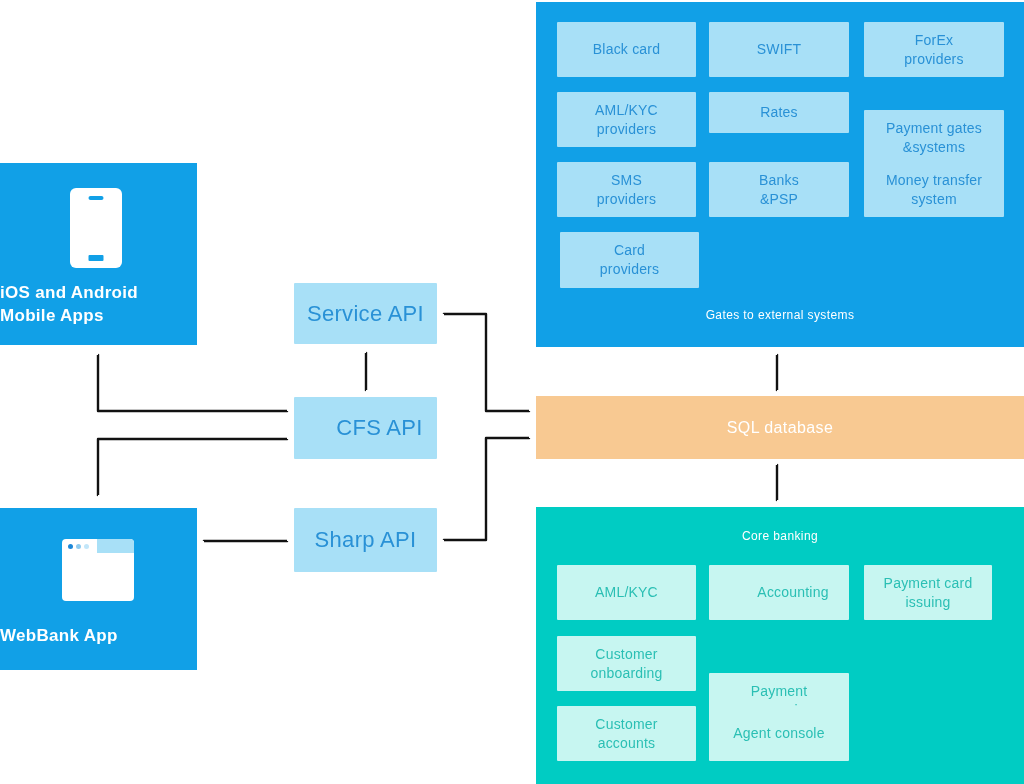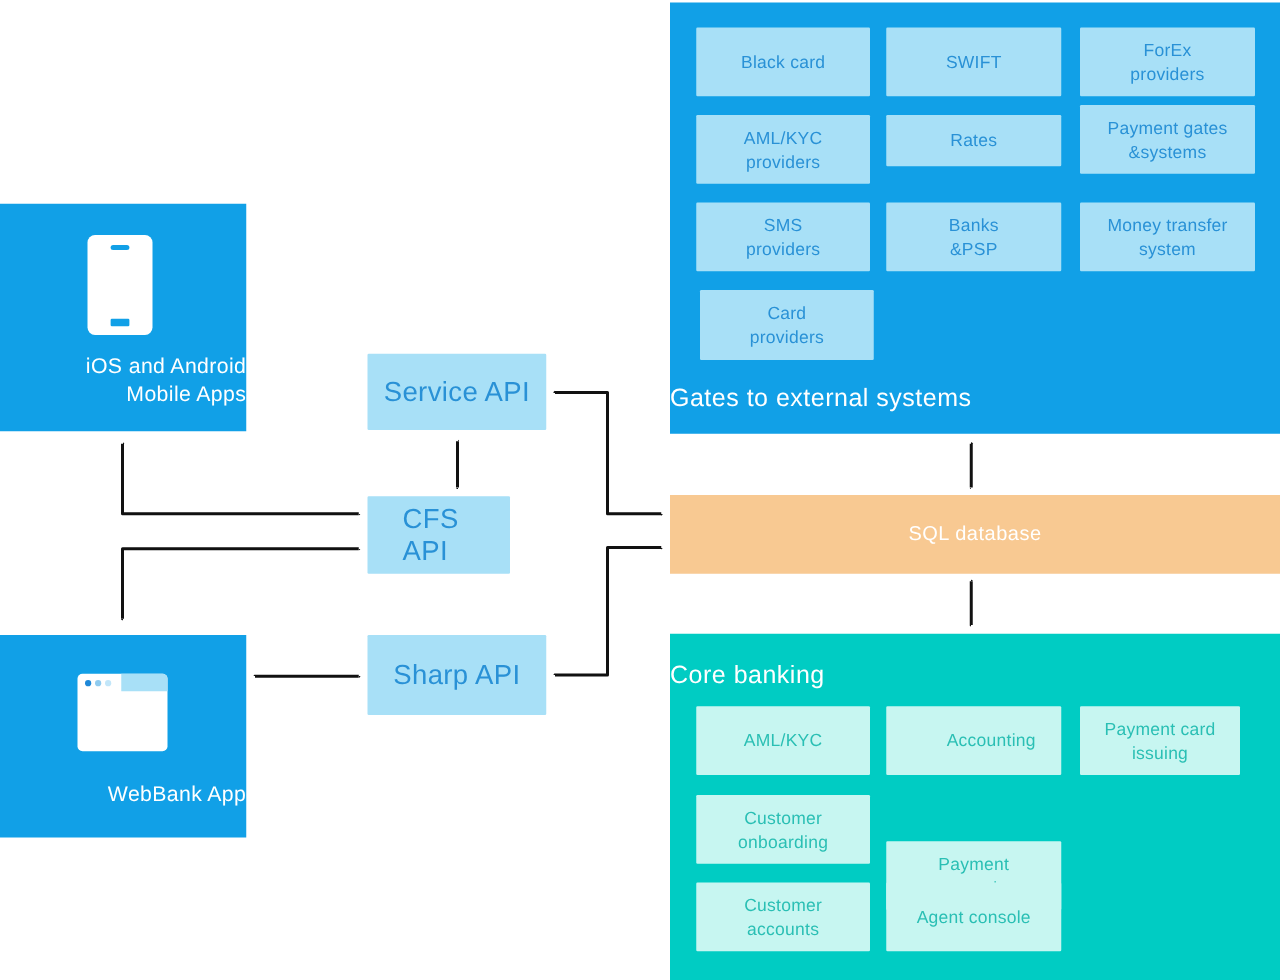--- a/index.html
+++ b/index.html
@@ -28,26 +28,26 @@
     letter-spacing:.2px;font-weight:500;border-radius:1px;
   }
   .gate-cell{background:var(--light-blue);color:var(--blue-text);}
   .core-cell{background:var(--light-cyan);color:var(--teal-text);}
   .api-box{
     position:absolute;background:var(--light-blue);color:var(--blue-text);
     display:flex;align-items:center;justify-content:center;
     font-size:22px;font-weight:500;letter-spacing:.3px;border-radius:1px;
   }
   .zone-title{
-    position:absolute;width:100%;text-align:left;color:var(--white);
-    font-size:20px;font-weight:500;letter-spacing:.4px;
+    position:absolute;width:100%;text-align:center;color:var(--white);
+    font-size:12px;font-weight:500;letter-spacing:.4px;
   }
   .device-label{
-    position:absolute;width:100%;text-align:right;color:var(--white);
-    font-size:17px;font-weight:400;letter-spacing:.3px;line-height:1.35;
+    position:absolute;width:100%;text-align:left;color:var(--white);
+    font-size:17px;font-weight:700;letter-spacing:.3px;line-height:1.35;
     white-space:pre-line;
   }
   
   #mobile-box{left:0;top:163px;width:197px;height:182px;}
   #webbank-box{left:0;top:508px;width:197px;height:162px;}
   
   .phone{
     position:absolute;left:70px;top:25px;width:52px;height:80px;
     background:var(--white);border-radius:6px;
   }
@@ -67,21 +67,21 @@
   .browser .tab{
     position:absolute;top:0;right:0;width:37px;height:14px;
     background:var(--light-blue);border-radius:0 4px 0 0;
   }
   .browser .dot{position:absolute;top:5px;width:5px;height:5px;border-radius:50%;}
   .browser .d1{left:6px;background:#1E88D8;}
   .browser .d2{left:14px;background:#8FCBEF;}
   .browser .d3{left:22px;background:#C2E6F9;}
   
   #service-api{left:294px;top:283px;width:143px;height:61px;}
-  #cfs-api{left:294px;top:397px;width:114px;height:62px;padding-left:28px;}
+  #cfs-api{left:294px;top:397px;width:143px;height:62px;padding-left:28px;}
   #sharp-api{left:294px;top:508px;width:143px;height:64px;}
   
   #gates-box{left:536px;top:2px;width:488px;height:345px;}
   #sql-bar{
     left:536px;top:396px;width:488px;height:63px;background:var(--orange);
     display:flex;align-items:center;justify-content:center;color:var(--white);
     font-size:16px;font-weight:500;letter-spacing:.4px;
   }
   #core-box{left:536px;top:507px;width:488px;height:277px;background:var(--teal);}
   svg.arrows{position:absolute;inset:0;pointer-events:none;}
@@ -100,36 +100,36 @@
 Mobile Apps</div>
   </div>
 
   <div class="box blue-box" id="webbank-box">
     <div class="browser">
       <div class="tab"></div>
       <div class="dot d1"></div>
       <div class="dot d2"></div>
       <div class="dot d3"></div>
     </div>
-    <div class="device-label" style="top:117px;padding-left:22px;">WebBank App</div>
+    <div class="device-label" style="top:117px;">WebBank App</div>
   </div>
 
   <div class="api-box" id="service-api">Service API</div>
   <div class="api-box" id="cfs-api">CFS API</div>
   <div class="api-box" id="sharp-api">Sharp API</div>
 
   <div class="box blue-box" id="gates-box">
     <div class="cell gate-cell" style="left:21px;top:20px;width:139px;height:55px;">Black card</div>
     <div class="cell gate-cell" style="left:173px;top:20px;width:140px;height:55px;">SWIFT</div>
     <div class="cell gate-cell" style="left:328px;top:20px;width:140px;height:55px;">ForEx
 providers</div>
     <div class="cell gate-cell" style="left:21px;top:90px;width:139px;height:55px;">AML/KYC
 providers</div>
     <div class="cell gate-cell" style="left:173px;top:90px;width:140px;height:41px;">Rates</div>
-    <div class="cell gate-cell" style="left:328px;top:82px;width:140px;height:55px;">Payment gates
+    <div class="cell gate-cell" style="left:328px;top:108px;width:140px;height:55px;">Payment gates
 &amp;systems</div>
     <div class="cell gate-cell" style="left:21px;top:160px;width:139px;height:55px;">SMS
 providers</div>
     <div class="cell gate-cell" style="left:173px;top:160px;width:140px;height:55px;">Banks
 &amp;PSP</div>
     <div class="cell gate-cell" style="left:328px;top:160px;width:140px;height:55px;">Money transfer
 system</div>
     <div class="cell gate-cell" style="left:24px;top:230px;width:139px;height:56px;">Card
 providers</div>
     <div class="zone-title" style="top:306px;">Gates to external systems</div>

